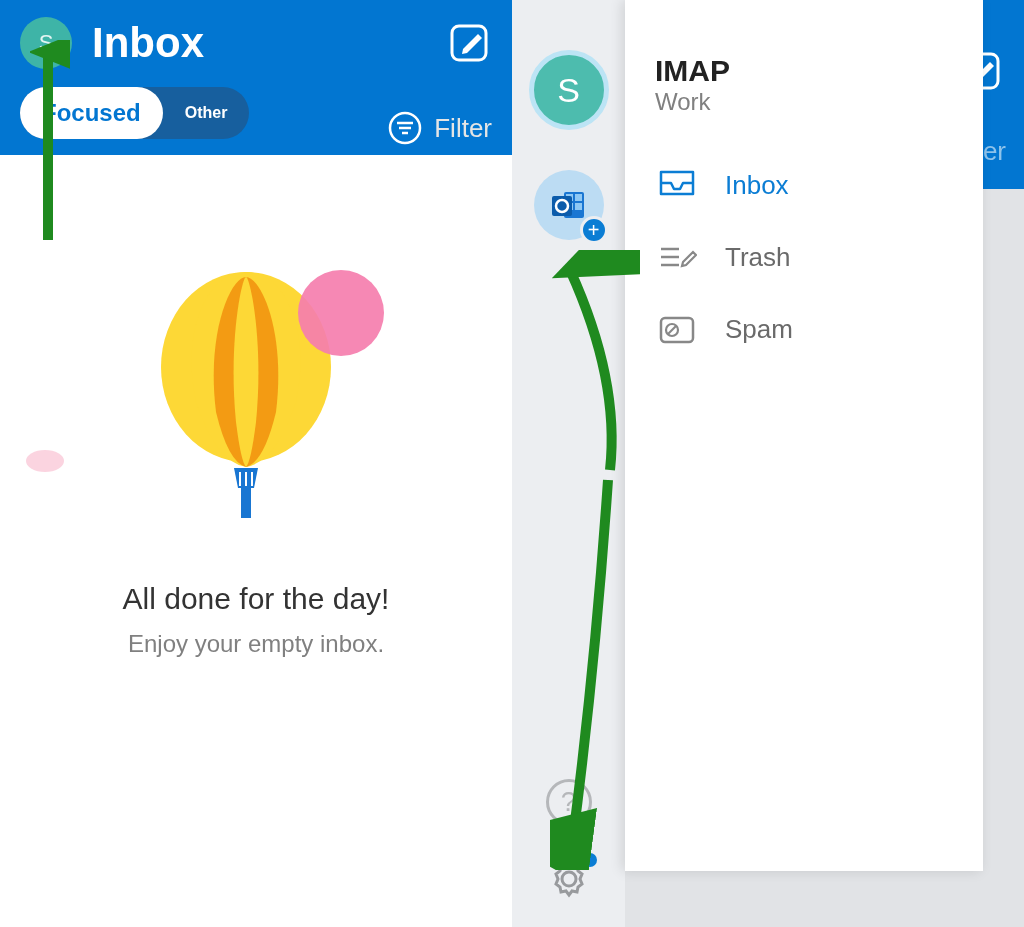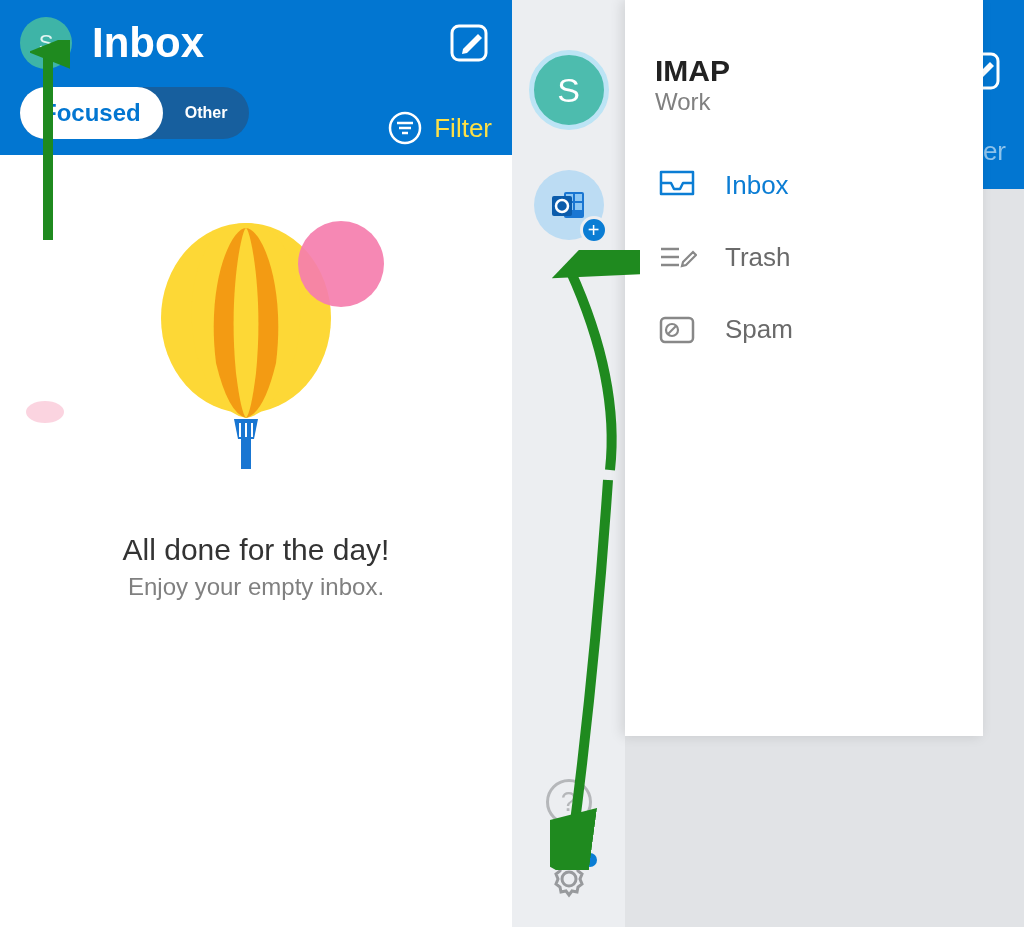--- a/index.html
+++ b/index.html
@@ -8,43 +8,43 @@
   .left-panel{position:absolute;left:0;top:0;width:512px;height:927px;background:#fff;}
   .lp-header{height:155px;background:#0276d1;color:#fff;padding:5px 20px 0 20px;}
   .lp-row1{display:flex;align-items:center;height:75px;}
   .lp-avatar{width:52px;height:52px;border-radius:50%;background:#3eb4a7;color:#e3f5f2;display:flex;align-items:center;justify-content:center;font-size:22px;font-weight:300;margin-right:20px;}
   .lp-title{font-size:42px;font-weight:700;}
   .lp-compose{margin-left:auto;}
   .lp-row2{display:flex;align-items:center;}
   .lp-seg{display:flex;background:#175f9e;border-radius:26px;height:52px;align-items:center;}
   .lp-seg .active{background:#fff;color:#0276d1;border-radius:26px;height:52px;display:flex;align-items:center;padding:0 22px;font-size:24px;font-weight:600;}
   .lp-seg .inactive{color:#fff;padding:0 22px;font-size:16px;font-weight:600;}
-  .lp-filter{margin-left:auto;display:flex;align-items:center;gap:12px;color:#fde047;font-size:26px;margin-top:31px;}
-  .lp-body{position:relative;height:772px;display:flex;flex-direction:column;align-items:center;justify-content:flex-start;padding-top:68px;}
+  .lp-filter{margin-left:auto;display:flex;align-items:center;gap:12px;color:#e5e5e5;font-size:26px;margin-top:31px;}
+  .lp-body{position:relative;height:772px;display:flex;flex-direction:column;align-items:center;justify-content:flex-start;padding-top:117px;}
   .balloon-wrap{position:relative;width:220px;height:260px;}
   .pink-circle{position:absolute;top:-2px;right:-18px;width:86px;height:86px;border-radius:50%;background:#f57eae;opacity:.92;}
   .pink-cloud{position:absolute;left:-120px;bottom:60px;width:38px;height:22px;background:#fbd4e0;border-radius:50%;}
   .empty-title{margin-top:50px;font-size:30px;color:#333;font-weight:500;}
-  .empty-sub{margin-top:6px;font-size:24px;color:#808080;}
+  .empty-sub{margin-top:14px;font-size:24px;color:#808080;}
   
   .right-panel{position:absolute;left:512px;top:0;width:512px;height:927px;}
   .rp-bg-header{position:absolute;left:0;top:0;width:512px;height:189px;background:#0276d1;}
   .rp-bg-body{position:absolute;left:0;top:189px;width:512px;height:738px;background:#e1e3e6;}
   .rp-bg-compose{position:absolute;right:20px;top:48px;}
   .rp-bg-filter{position:absolute;right:18px;top:136px;color:#8ec3eb;font-size:26px;}
   .rp-rail{position:absolute;left:0;top:0;width:113px;height:927px;background:#eceef1;display:flex;flex-direction:column;align-items:center;padding-top:50px;}
   .rp-rail-avatar{width:80px;height:80px;border-radius:50%;background:#4dbcae;color:#fff;font-size:34px;display:flex;align-items:center;justify-content:center;border:5px solid #bce4f5;}
   .rp-rail-add{position:relative;width:70px;height:70px;margin-top:40px;display:flex;align-items:center;justify-content:center;}
   .rp-rail-add .circle{width:70px;height:70px;border-radius:50%;background:#bcdcf3;display:flex;align-items:center;justify-content:center;}
   .rp-rail-add .plus{position:absolute;right:-4px;bottom:-4px;width:28px;height:28px;border-radius:50%;background:#0b7dd4;color:#fff;display:flex;align-items:center;justify-content:center;font-size:20px;border:3px solid #eceef1;}
   .rp-rail-bottom{margin-top:auto;display:flex;flex-direction:column;align-items:center;gap:32px;padding-bottom:26px;}
   .rp-rail-help{width:46px;height:46px;border-radius:50%;border:3px solid #b5b7ba;color:#b5b7ba;display:flex;align-items:center;justify-content:center;font-size:28px;}
   .rp-rail-gear{position:relative;color:#989a9d;}
   .rp-rail-gear .dot{position:absolute;top:-4px;right:-6px;width:14px;height:14px;border-radius:50%;background:#0b7dd4;}
-  .rp-drawer{position:absolute;left:113px;top:0;width:358px;height:736px;background:#fff;box-shadow:-3px 0 12px rgba(0,0,0,.12);padding:54px 25px 8px 30px;}
+  .rp-drawer{position:absolute;left:113px;top:0;width:358px;height:871px;background:#fff;box-shadow:-3px 0 12px rgba(0,0,0,.12);padding:54px 25px 8px 30px;}
   .rp-acct{margin-bottom:38px;}
   .rp-acct-title{font-size:30px;font-weight:600;color:#222;}
   .rp-acct-sub{font-size:24px;color:#808080;}
   .rp-folder{display:flex;align-items:center;gap:26px;height:62px;margin:10px 0;font-size:26px;color:#6a6a6a;}
   .rp-folder.active{color:#0b7dd4;}
   .rp-folder .ico{width:44px;height:44px;display:flex;align-items:center;justify-content:center;}
   
   .arrow{position:absolute;pointer-events:none;}
   svg{display:block;}
 </style>

